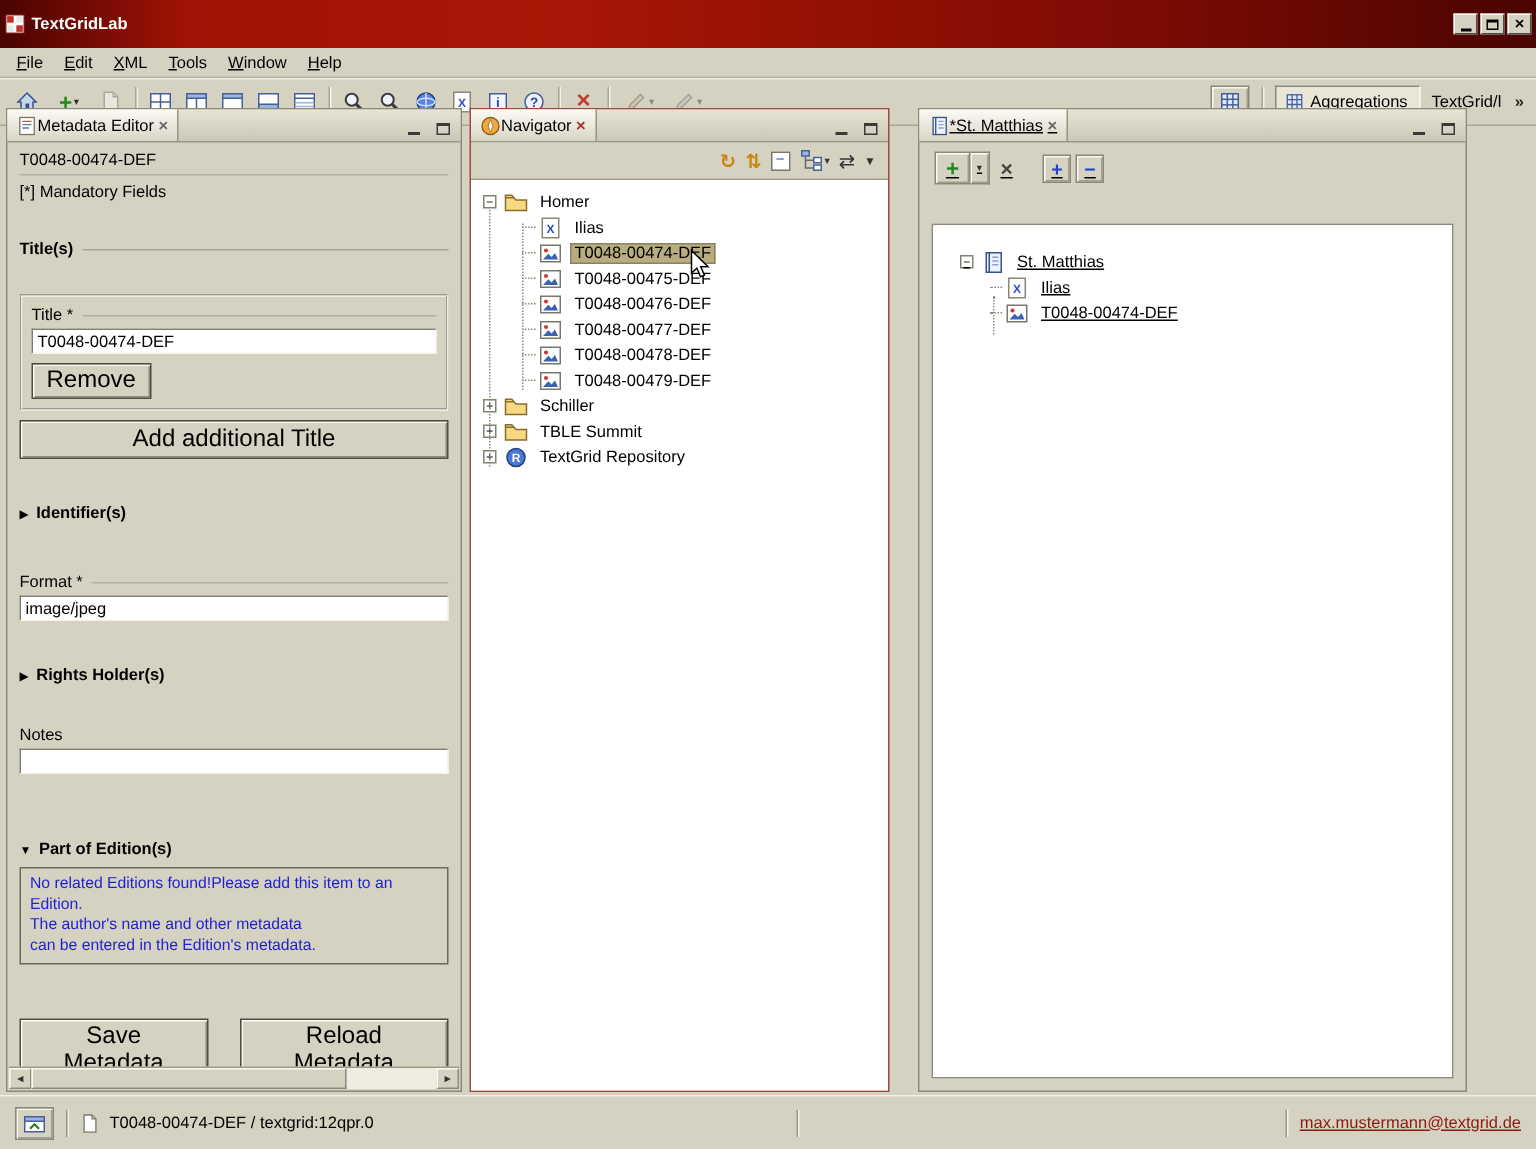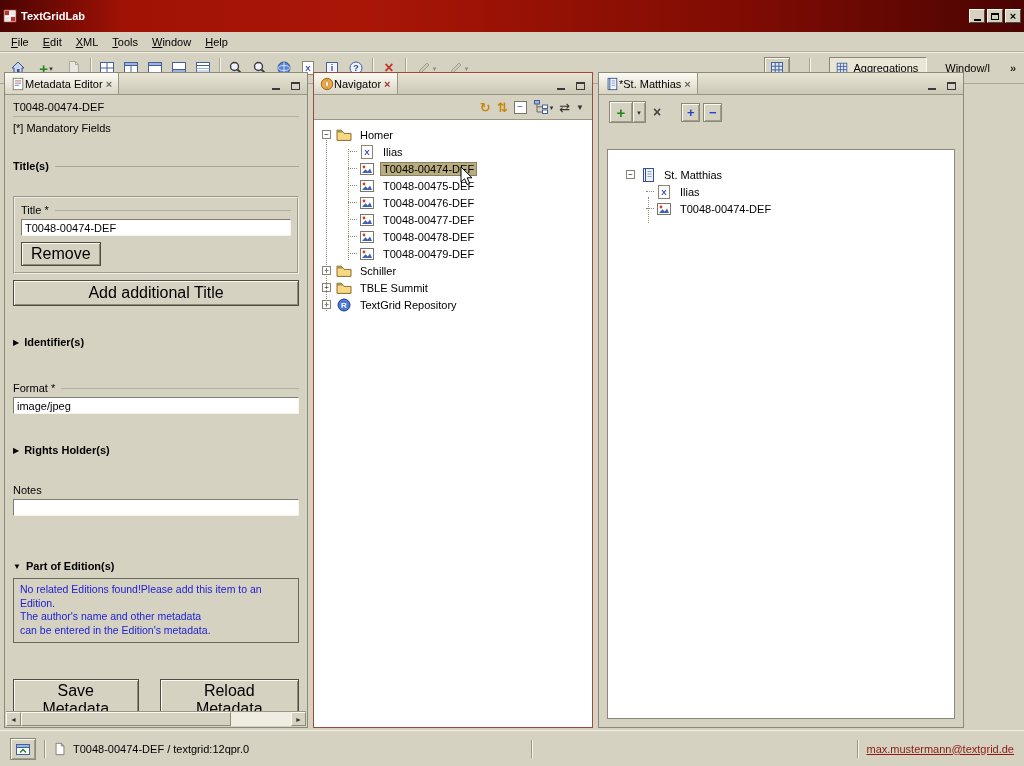--- a/index.html
+++ b/index.html
@@ -28,36 +28,36 @@
   .toolbar{height:32px;display:flex;align-items:center;padding:0 6px;background:#d6d2c2;
     border-top:1px solid #f2f0e6;border-bottom:1px solid #aaa695;}
   .tbtn{width:24px;height:22px;display:flex;align-items:center;justify-content:center;gap:1px;
     border:1px solid transparent;}
   .tbtn.wide{width:32px;}
   .tsep{width:1px;height:20px;background:#a9a593;box-shadow:1px 0 0 #f6f4ea;margin:0 4px;}
   .caret{font-size:7px;color:#333;line-height:1;}
   .disabled{opacity:.45;filter:grayscale(70%);}
   .redx{font-size:16px;font-weight:bold;color:#c0392b;line-height:1;}
   .greenplus{font-size:15px;font-weight:bold;color:#1e8a1e;line-height:1;}
-  .toolbar-right{margin-left:auto;display:flex;align-items:center;gap:15px;}
+  .toolbar-right{margin-left:auto;display:flex;align-items:center;gap:4px;}
   .r3d{background:#d6d2c2;border:1px solid #8c8878;
     box-shadow:inset 1px 1px 0 #fbfaf2,inset -1px -1px 0 #a29e8c;}
   .persp-open{width:26px;height:22px;display:flex;align-items:center;justify-content:center;}
   .persp-active{display:flex;align-items:center;gap:4px;padding:2px 8px 2px 5px;height:22px;
     background:#e9e6d8;border:1px solid;border-color:#8c8878 #fbfaf2 #fbfaf2 #8c8878;}
   .persp-label{padding:0 3px;}
   .chevron{font-weight:bold;color:#222;padding:0 2px;}
 
   
   .main{position:absolute;left:0;right:0;top:70px;height:660px;}
   .panel{position:absolute;top:2px;bottom:2px;background:#d6d2c2;border:1px solid #8d897a;
     display:flex;flex-direction:column;}
   #panel-metadata{left:4px;width:304px;}
   #panel-navigator{left:313px;width:280px;border-color:#9c4a3c;}
-  #panel-editor{left:598px;width:366px;}
+  #panel-editor{left:612px;width:366px;text-decoration:underline;}
   .panel-header{height:22px;background:linear-gradient(#e8e4d4,#ccc8b7);border-bottom:1px solid #9a9684;
     display:flex;align-items:stretch;}
   .tab{display:flex;align-items:center;gap:0;padding:0 6px;font-size:11px;
     background:linear-gradient(#fcfbf4,#d9d5c5);border-right:1px solid #9a9684;}
   .tab .tab-close{font-weight:bold;color:#666;margin-left:3px;font-size:11px;}
   #panel-navigator .tab .tab-close{color:#a03328;}
   .header-btns{margin-left:auto;display:flex;align-items:center;gap:5px;padding-right:5px;}
   .hbtn{width:14px;height:12px;display:flex;align-items:flex-end;justify-content:center;
     background:transparent;border:none;padding:0;}
   .hbtn .bar{width:8px;height:2px;background:#3a3a3a;}
@@ -400,21 +400,21 @@
             <use href="#i-grid"></use>
           </svg>
         </span>
       <span class="tsep"></span>
       <span class="persp-active">
         <svg class="i14">
             <use href="#i-grid"></use>
           </svg>
         <span>Aggregations</span>
       </span>
-      <span class="persp-label">Window/l</span>
+      <span class="persp-label">TextGrid/l</span>
       <span class="chevron">»</span>
     </span>
   </div>
 
   <div class="main">
 
     <div class="panel" id="panel-metadata">
       <div class="panel-header">
         <span class="tab">
           <svg class="i14">

